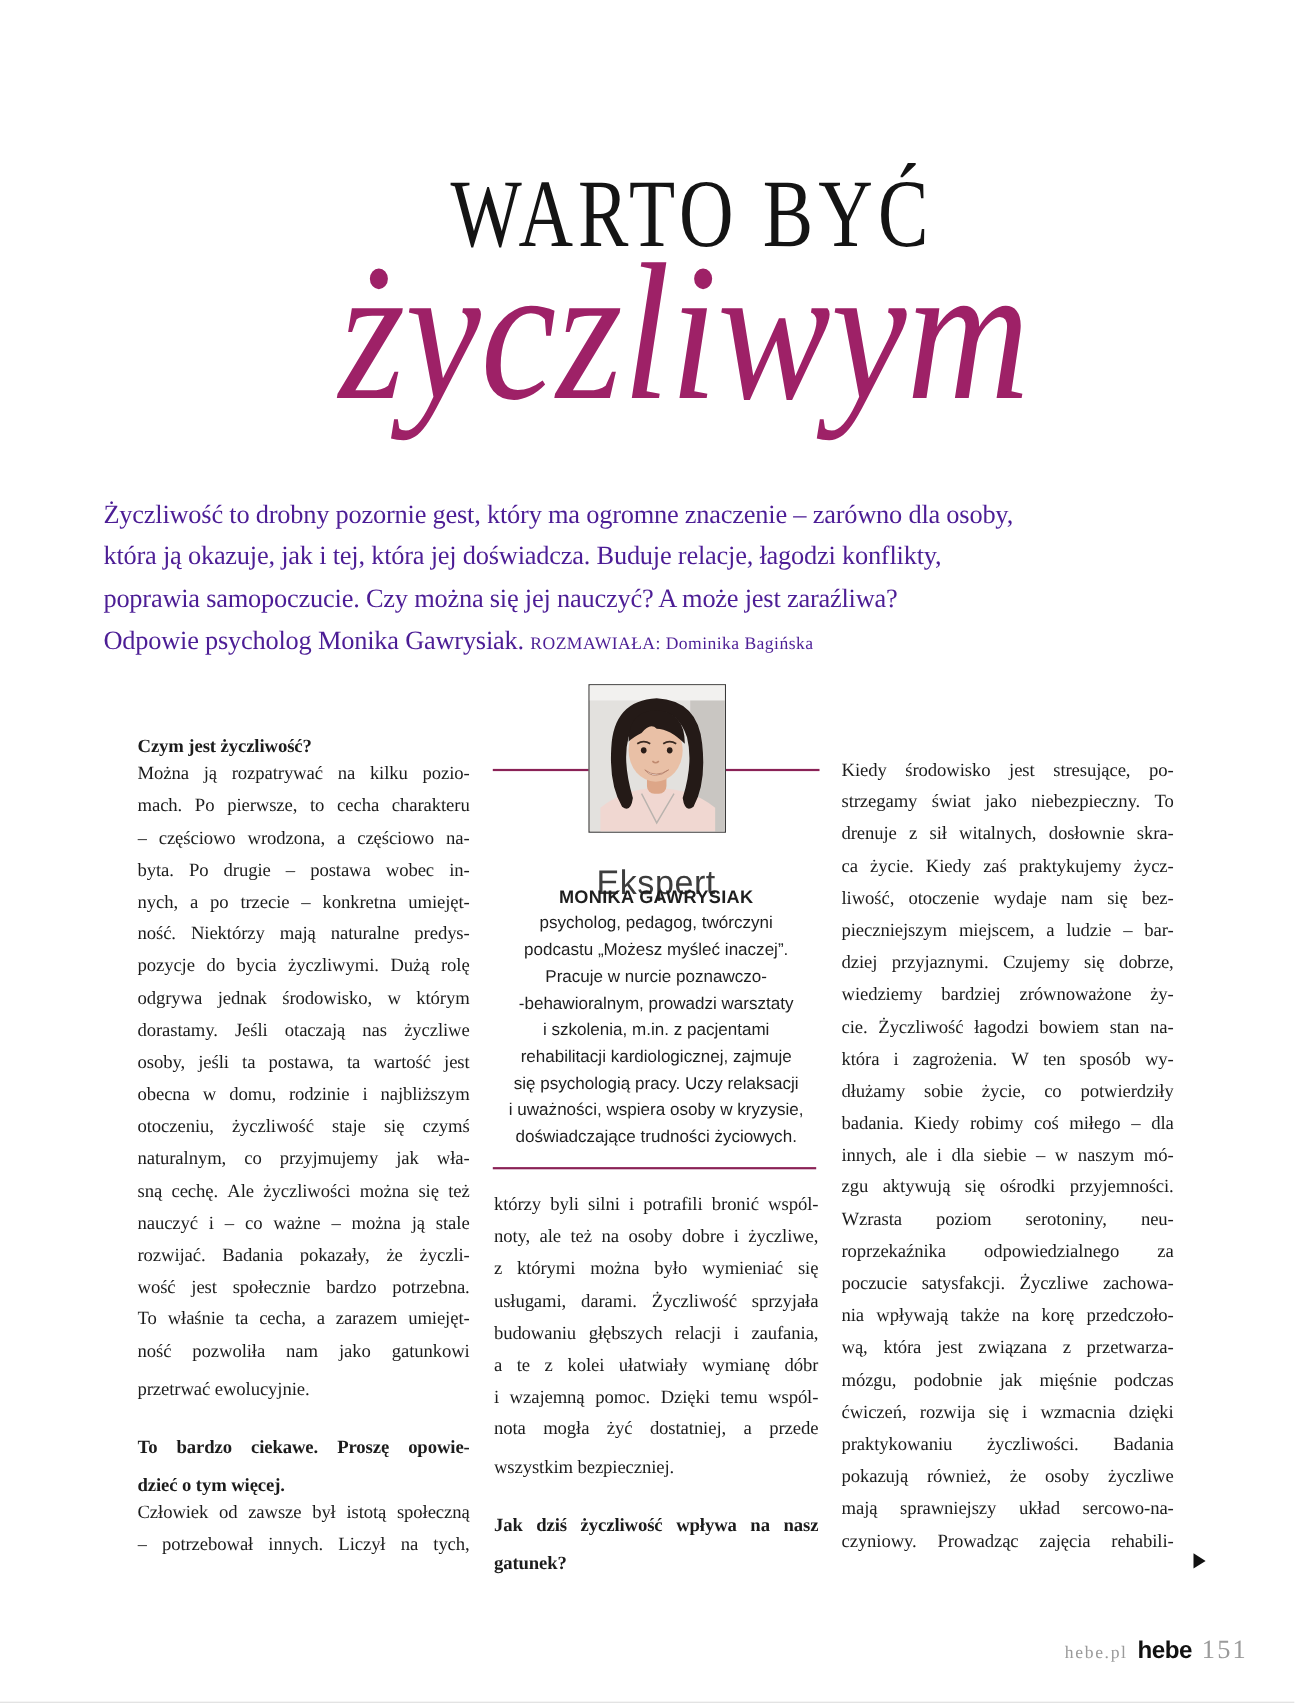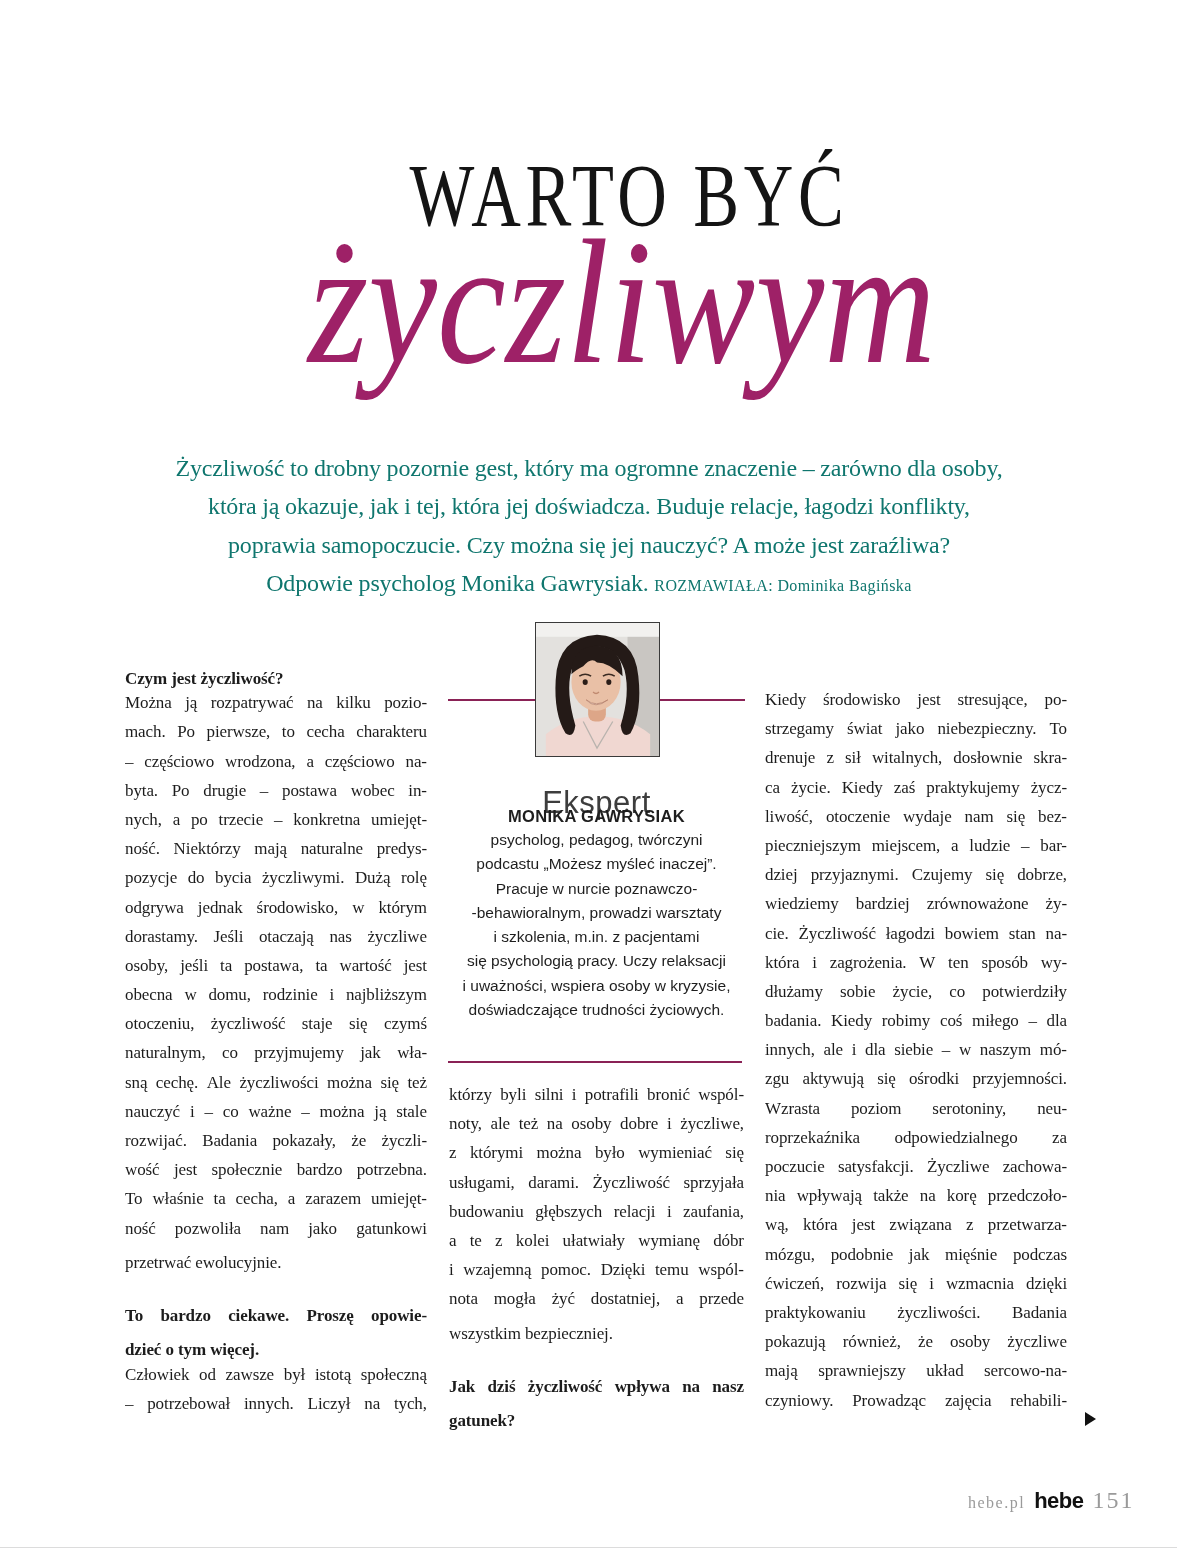--- a/index.html
+++ b/index.html
@@ -20,21 +20,21 @@
   .title-accent{
     position:absolute;top:196px;left:622px;
     transform:translateX(-50%) scaleX(0.87);
     transform-origin:center top;
     font-family:"Liberation Serif", serif;font-style:italic;font-weight:400;
     font-size:178px;line-height:1.2;color:#9e2167;white-space:nowrap;
   }
   
   .intro{
     position:absolute;top:449px;left:589px;transform:translateX(-50%);
-    width:990px;text-align:center;color:#0f766e;
+    width:990px;color:#4c1d95;
   }
   .intro .iline{font-size:24px;line-height:38.4px;letter-spacing:-0.2px;}
   .intro .credit{font-size:16px;letter-spacing:0.4px;}
   
   .col{position:absolute;width:302px;}
   .col-left{left:125px;top:664px;}
   .col-right{left:765px;top:690px;}
   .col-mid{left:449px;top:1085px;width:295px;}
   .block.gap{margin-top:29.2px;}
   .block.bold .line{font-weight:700;}
@@ -124,20 +124,21 @@
     </svg>
   </div>
   <div class="expert-label">Ekspert</div>
   <div class="expert-name">MONIKA GAWRYSIAK</div>
   <div class="expert-bio">
       <div class="bio-line">psycholog, pedagog, twórczyni</div>
       <div class="bio-line">podcastu „Możesz myśleć inaczej”.</div>
       <div class="bio-line">Pracuje w nurcie poznawczo-</div>
       <div class="bio-line">-behawioralnym, prowadzi warsztaty</div>
       <div class="bio-line">i szkolenia, m.in. z pacjentami</div>
+      <div class="bio-line">rehabilitacji kardiologicznej, zajmuje</div>
       <div class="bio-line">się psychologią pracy. Uczy relaksacji</div>
       <div class="bio-line">i uważności, wspiera osoby w kryzysie,</div>
       <div class="bio-line">doświadczające trudności życiowych.</div>
     </div>
   <div class="accent-rule rule-mid"></div>
 
   <div class="col col-left">
       <div class="block bold">
         <div class="line last">Czym jest życzliwość?</div>
       </div>

